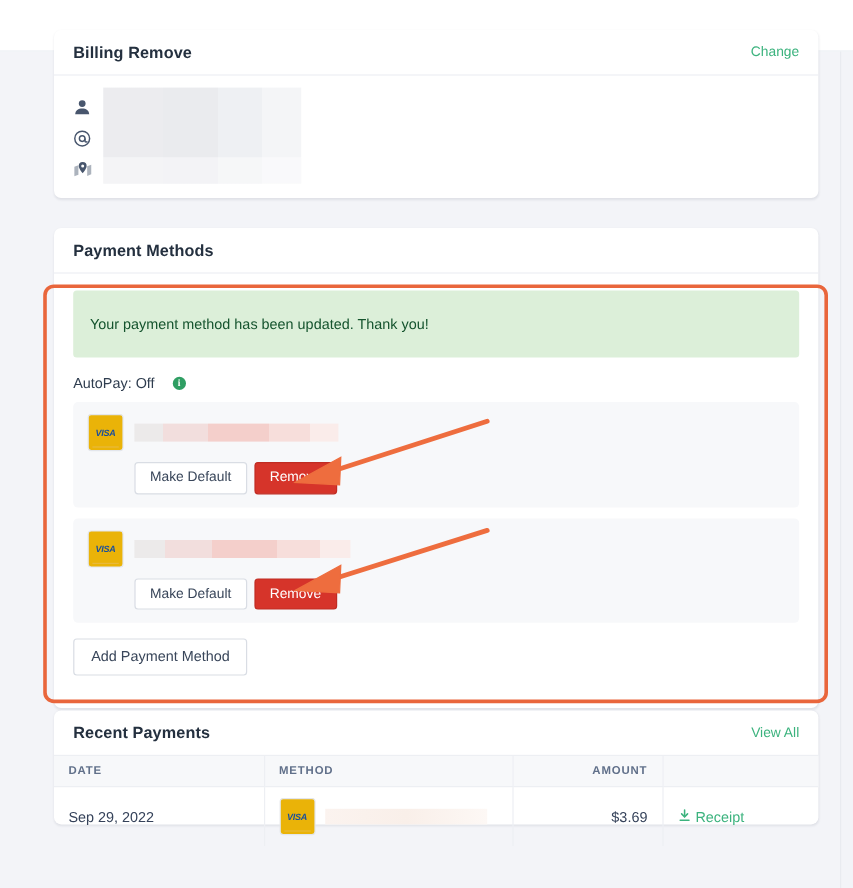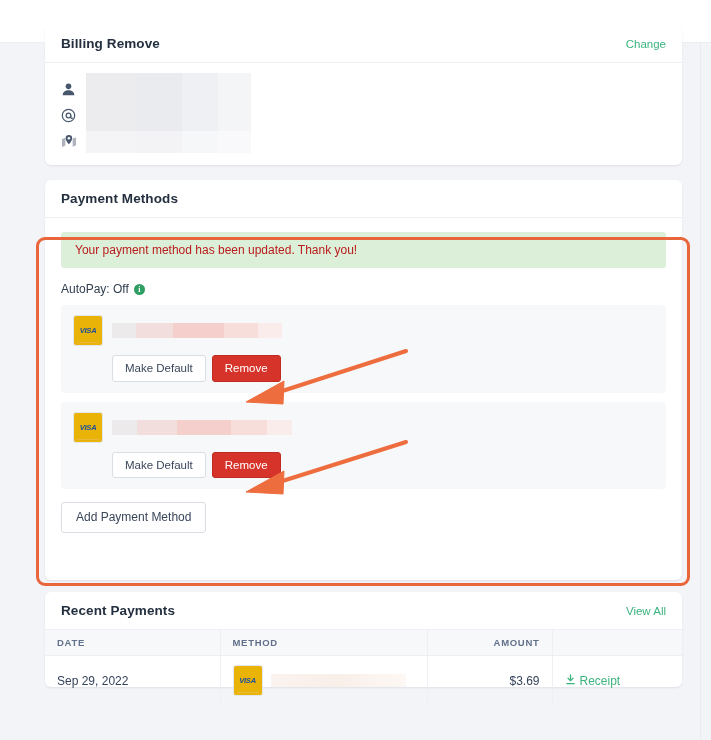--- a/index.html
+++ b/index.html
@@ -109,39 +109,39 @@
   }
   .redact-block::after {
     content: "";
     position: absolute;
     left: 0; bottom: 0;
     width: 100%; height: 22px;
     background: rgba(255,255,255,.45);
   }
 
   
-  #payment-card { top: 180px; height: 400px; }
+  #payment-card { top: 190px; height: 400px; }
 
   .pm-body { padding: 14px 16px 16px 16px; }
 
   .alert-success {
     background: #dcefd9;
     border-radius: 3px;
-    padding: 11px 14px;
+    padding: 21px 14px;
     font-size: 12px;
-    color: #b91c1c;
+    color: #14532d;
     margin-bottom: 14px;
   }
 
   .autopay-line {
     font-size: 12px;
     color: #2f3d4f;
     display: flex;
     align-items: center;
-    gap: 5px;
+    gap: 15px;
     margin-bottom: 9px;
   }
 
   .info-dot {
     width: 11px; height: 11px;
     border-radius: 50%;
     background: #2f9e63;
     color: #fff;
     font-size: 8px;
     font-weight: bold;

